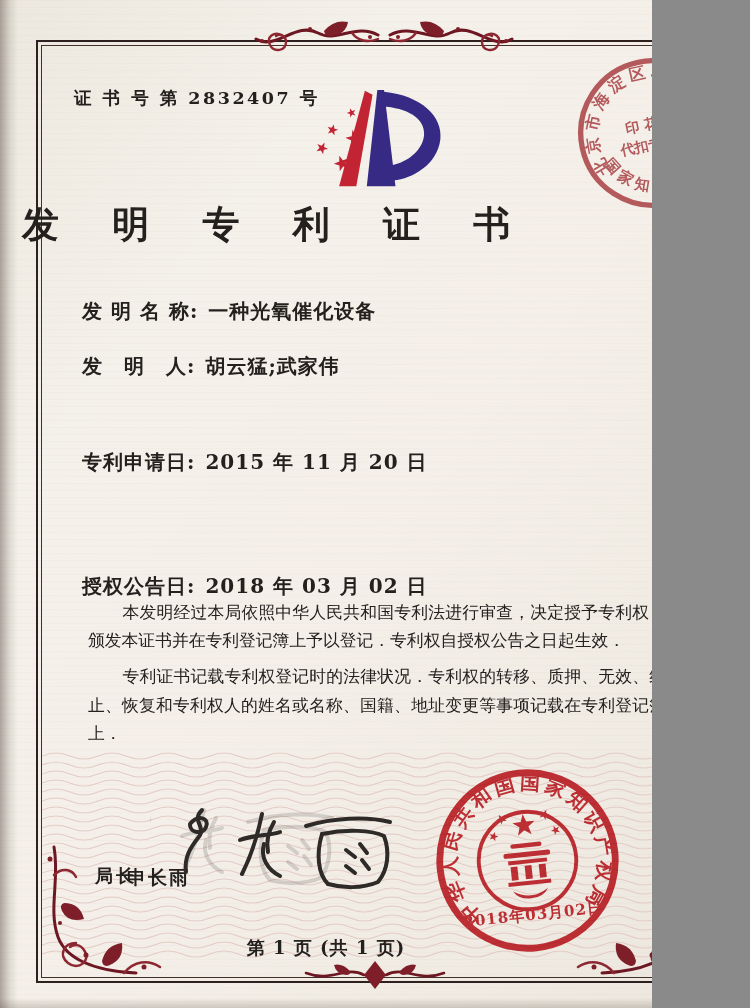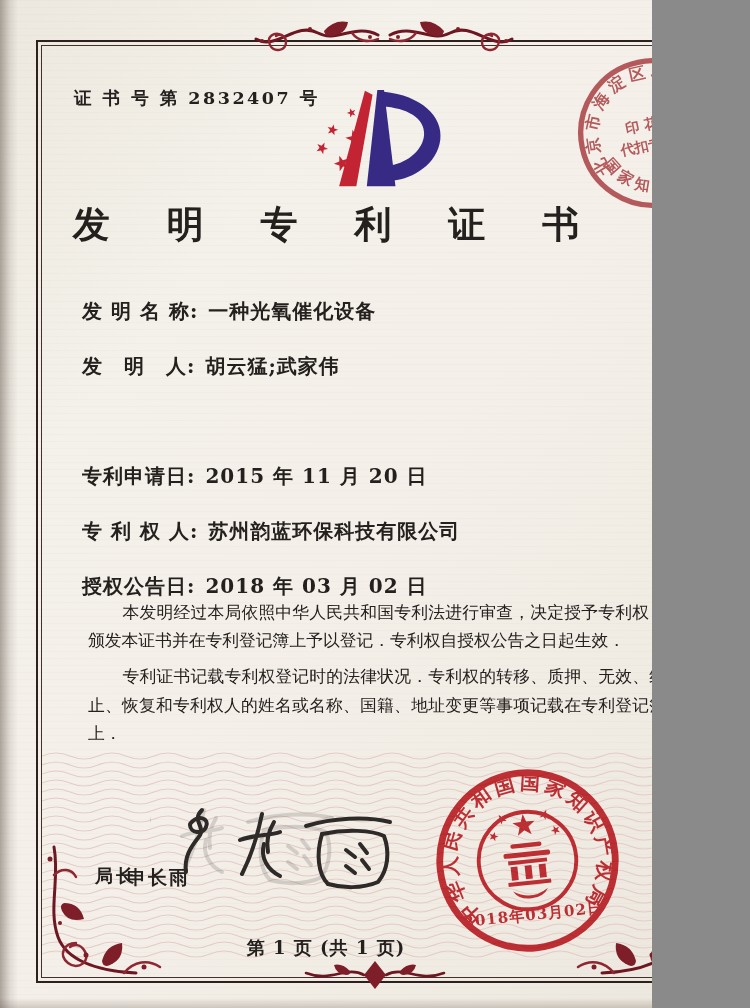--- a/index.html
+++ b/index.html
@@ -15,22 +15,22 @@
   .frame{position:absolute;left:36px;top:40px;width:661px;height:939px;z-index:1;
     border:2.5px solid #2e201e;outline:1px solid #43302b;outline-offset:-6px;}
   .waves{position:absolute;left:42px;top:750px;z-index:0;}
   .flourish{position:absolute;z-index:1;}
   #fl-top{left:252px;top:5px;}
   #fl-bl{left:40px;top:845px;}
   #fl-br{left:558px;top:845px;}
   #fl-bc{left:300px;top:955px;}
   .cert-no{position:absolute;left:74px;top:86px;z-index:2;font-size:17.5px;font-weight:700;letter-spacing:2.5px;}
   .logo{position:absolute;left:296px;top:88px;z-index:2;}
-  .title{position:absolute;left:0;top:200px;width:100%;z-index:2;text-align:center;
-    font-size:37px;font-weight:700;letter-spacing:22px;text-indent:22px;}
+  .title{position:absolute;left:0;top:200px;width:100%;z-index:2;text-align:left;
+    font-size:37px;font-weight:700;letter-spacing:22px;text-indent:22px;font-family:Liberation Serif, serif;}
   .field{position:absolute;left:82px;z-index:2;font-size:20px;font-weight:600;letter-spacing:1px;white-space:nowrap;}
   .field .lbl{display:inline-block;margin-right:10px;}
   .paragraphs{position:absolute;left:80px;top:590px;width:594px;z-index:2;
     font-size:16.8px;line-height:28.2px;text-align:justify;}
   .paragraphs p{margin:8px;text-indent:2.05em;}
   .signer-title{position:absolute;left:95px;top:827px;z-index:2;font-size:18px;font-weight:600;letter-spacing:3px;margin-top:37px;}
   .signer-name{position:absolute;left:87px;top:865px;z-index:2;font-size:19px;font-weight:600;letter-spacing:2px;margin-left:40px;}
   .sig{position:absolute;left:150px;top:792px;z-index:2;}
   .footer{position:absolute;left:0;top:936px;width:100%;z-index:2;text-align:center;font-size:18px;font-weight:600;letter-spacing:1px;}
   .seal-office{position:absolute;left:430px;top:763px;z-index:3;mix-blend-mode:multiply;}
@@ -139,25 +139,22 @@
   </svg>
 
   <div class="title">发 明 专 利 证 书</div>
 
   <div class="field" style="top:298px">
     <span class="lbl">发 明 名 称:</span><span>一种光氧催化设备</span>
   </div>
   <div class="field" style="top:353px">
     <span class="lbl">发　明　人:</span><span>胡云猛;武家伟</span>
   </div>
-  <div class="field" style="top:463px">
+  <div class="field" style="top:449px">
     <span class="lbl">专利申请日:</span><span>2015 年 11 月 20 日</span>
-  </div>
-  <div class="field" style="top:518px">
-    <span class="lbl">专 利 权 人:</span><span>苏州韵蓝环保科技有限公司</span>
   </div>
   <div class="field" style="top:573px">
     <span class="lbl">授权公告日:</span><span>2018 年 03 月 02 日</span>
   </div>
 
   <div class="paragraphs">
     <p>本发明经过本局依照中华人民共和国专利法进行审查，决定授予专利权，颁发本证书并在专利登记簿上予以登记．专利权自授权公告之日起生效．</p>
     <p>专利证书记载专利权登记时的法律状况．专利权的转移、质押、无效、终止、恢复和专利权人的姓名或名称、国籍、地址变更等事项记载在专利登记簿上．</p>
   </div>
 

